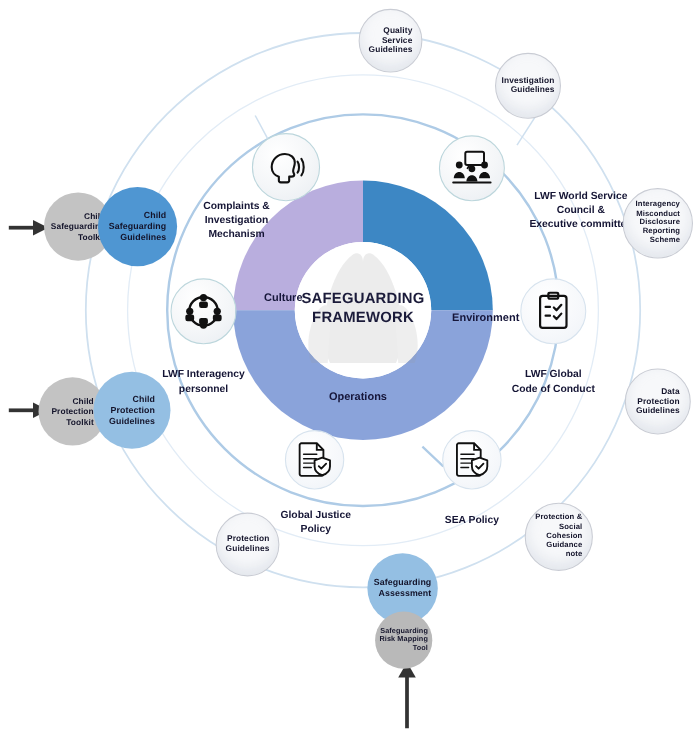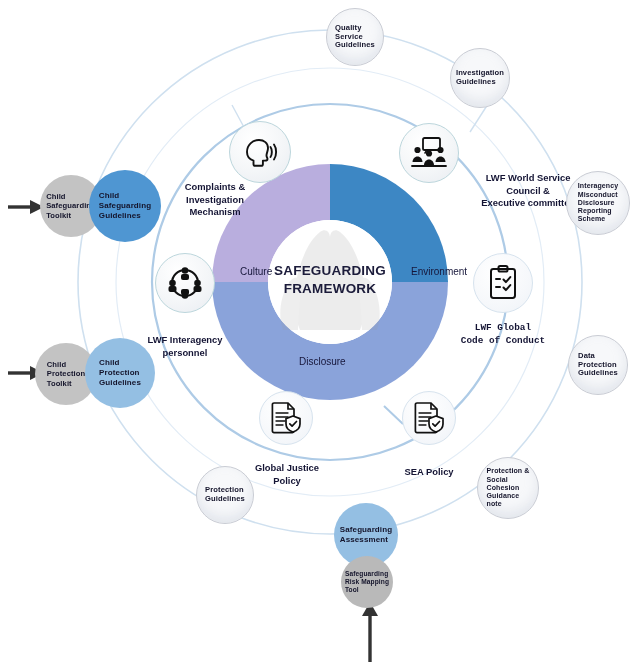--- a/index.html
+++ b/index.html
@@ -1,21 +1,21 @@
 <!DOCTYPE html>
 <html><head>
 <meta charset="utf-8">
 <style>
   html,body{margin:0;padding:0;background:#ffffff;}
   body{font-family:"Liberation Sans","DejaVu Sans",sans-serif;}
   #stage{position:relative;width:636px;height:672px;overflow:hidden;background:#fff;}
   #stage svg.layer{position:absolute;left:0;top:0;width:636px;height:672px;}
 
   .node{position:absolute;box-sizing:border-box;display:flex;align-items:center;
-        justify-content:center;text-align:left;border-radius:50%;}
+        justify-content:center;text-align:right;border-radius:50%;}
   .node .lbl{display:block;line-height:1.18;letter-spacing:.1px;}
 
   
   .sat{background:#f7f8fa;border:1px solid #c9ccd4;
        box-shadow:inset 0 -6px 12px rgba(190,198,212,.35);}
   .sat .lbl{font-size:7.6px;font-weight:700;color:#14142b;}
 
   
   .chip{border:none;}
   .chip .lbl{font-size:8.6px;font-weight:700;color:#14142b;line-height:1.25;}
@@ -30,21 +30,21 @@
         border:1px solid #bcd6dc;}
   .disc.plain{border:1px solid #d7e3ee;
         background:radial-gradient(circle at 40% 32%,#ffffff 0%,#f6f8fb 60%,#eef2f7 100%);}
   .disc svg{display:block;}
 
   
   .cap{position:absolute;color:#141434;font-weight:700;font-size:9.4px;line-height:1.35;
        text-align:center;white-space:pre-line;margin-top:16px;}
 
   
-  .quad{position:absolute;color:#16163a;font-weight:400;font-size:10px;}
+  .quad{position:absolute;color:#16163a;font-weight:700;font-size:10px;}
   .core-title{position:absolute;color:#1b1b3a;font-weight:700;font-size:13.5px;
        line-height:1.3;text-align:center;letter-spacing:.2px;white-space:pre-line;}
 </style>
 </head>
 <body>
 
 <div id="stage">
 
   <svg class="layer" viewBox="0 0 636 672">
 
@@ -96,22 +96,22 @@
     <path d="M232 105 L246 131" stroke="#cfe0ef" stroke-width="1.4" fill="none"></path>
     <path d="M488 104 L470 132" stroke="#cfe0ef" stroke-width="1.4" fill="none"></path>
     <path d="M261 424 L283 404" stroke="#aecbe6" stroke-width="2" fill="none"></path>
     <path d="M403 424 L384 406" stroke="#aecbe6" stroke-width="2" fill="none"></path>
   </svg>
 
   <div class="core-title" style="left:262px;top:262px;width:136px;">SAFEGUARDING
 FRAMEWORK</div>
 
   <div class="quad" style="left:240px;top:266px;">Culture</div>
-  <div class="quad" style="left:411px;top:266px;">Environment</div>
-  <div class="quad" style="left:299px;top:356px;">Disclosure</div>
+  <div class="quad" style="left:411px;top:284px;">Environment</div>
+  <div class="quad" style="left:299px;top:356px;">Operations</div>
 
   <div class="node disc" style="left:229px;top:121px;width:62px;height:62px;">
     <svg width="38" height="32" viewBox="0 0 38 32">
       <path d="M6 16c0-7 5.5-12 12-12 5 0 9 3 9 8 0 3-1.5 5-1.5 7.5 0 1.6 1 2.2 1 3.4
                0 1.2-1.3 1.7-2.6 1.7h-2v3.6c0 .9-.8 1.6-1.8 1.6h-5.8c-1 0-1.8-.7-1.8-1.6v-3.6
                C9 23.5 6 20.3 6 16z" fill="none" stroke="#111" stroke-width="1.9" stroke-linejoin="round"></path>
       <path d="M29.5 11c1.8 2.5 1.8 7.5 0 10" fill="none" stroke="#111" stroke-width="1.9" stroke-linecap="round"></path>
       <path d="M33 8.5c2.8 3.8 2.8 11.2 0 15" fill="none" stroke="#111" stroke-width="1.9" stroke-linecap="round"></path>
     </svg>
   </div>
@@ -157,21 +157,21 @@
   <div class="node disc plain" style="left:473px;top:253px;width:60px;height:60px;">
     <svg width="30" height="36" viewBox="0 0 30 36">
       <rect x="3" y="4" width="24" height="29" rx="2.4" fill="none" stroke="#111" stroke-width="2"></rect>
       <rect x="10.5" y="1" width="9" height="5.5" rx="1.6" fill="none" stroke="#111" stroke-width="2"></rect>
       <path d="M8 14 h4" stroke="#111" stroke-width="2" stroke-linecap="round"></path>
       <path d="M8 22 h4" stroke="#111" stroke-width="2" stroke-linecap="round"></path>
       <path d="M15.5 14.5 l2.4 2.6 l4.4 -5" fill="none" stroke="#111" stroke-width="2" stroke-linecap="round" stroke-linejoin="round"></path>
       <path d="M15.5 22.5 l2.4 2.6 l4.4 -5" fill="none" stroke="#111" stroke-width="2" stroke-linecap="round" stroke-linejoin="round"></path>
     </svg>
   </div>
-  <div class="cap" style="left:443px;top:306px;width:120px;font-family:Liberation Mono, monospace;">LWF Global
+  <div class="cap" style="left:443px;top:318px;width:120px;">LWF Global
 Code of Conduct</div>
 
   <div class="node disc plain" style="left:259px;top:391px;width:54px;height:54px;">
     <svg width="32" height="34" viewBox="0 0 32 34">
       <path d="M4 2 h14 l6 6 v22 a1.6 1.6 0 0 1 -1.6 1.6 H4 A1.6 1.6 0 0 1 2.4 30 V3.6
                A1.6 1.6 0 0 1 4 2 z" fill="none" stroke="#111" stroke-width="1.7"></path>
       <path d="M18 2 v6 h6" fill="none" stroke="#111" stroke-width="1.7"></path>
       <g stroke="#111" stroke-width="1.3" stroke-linecap="round">
         <path d="M6 12 h12"></path>
           <path d="M6 16 h12"></path>

